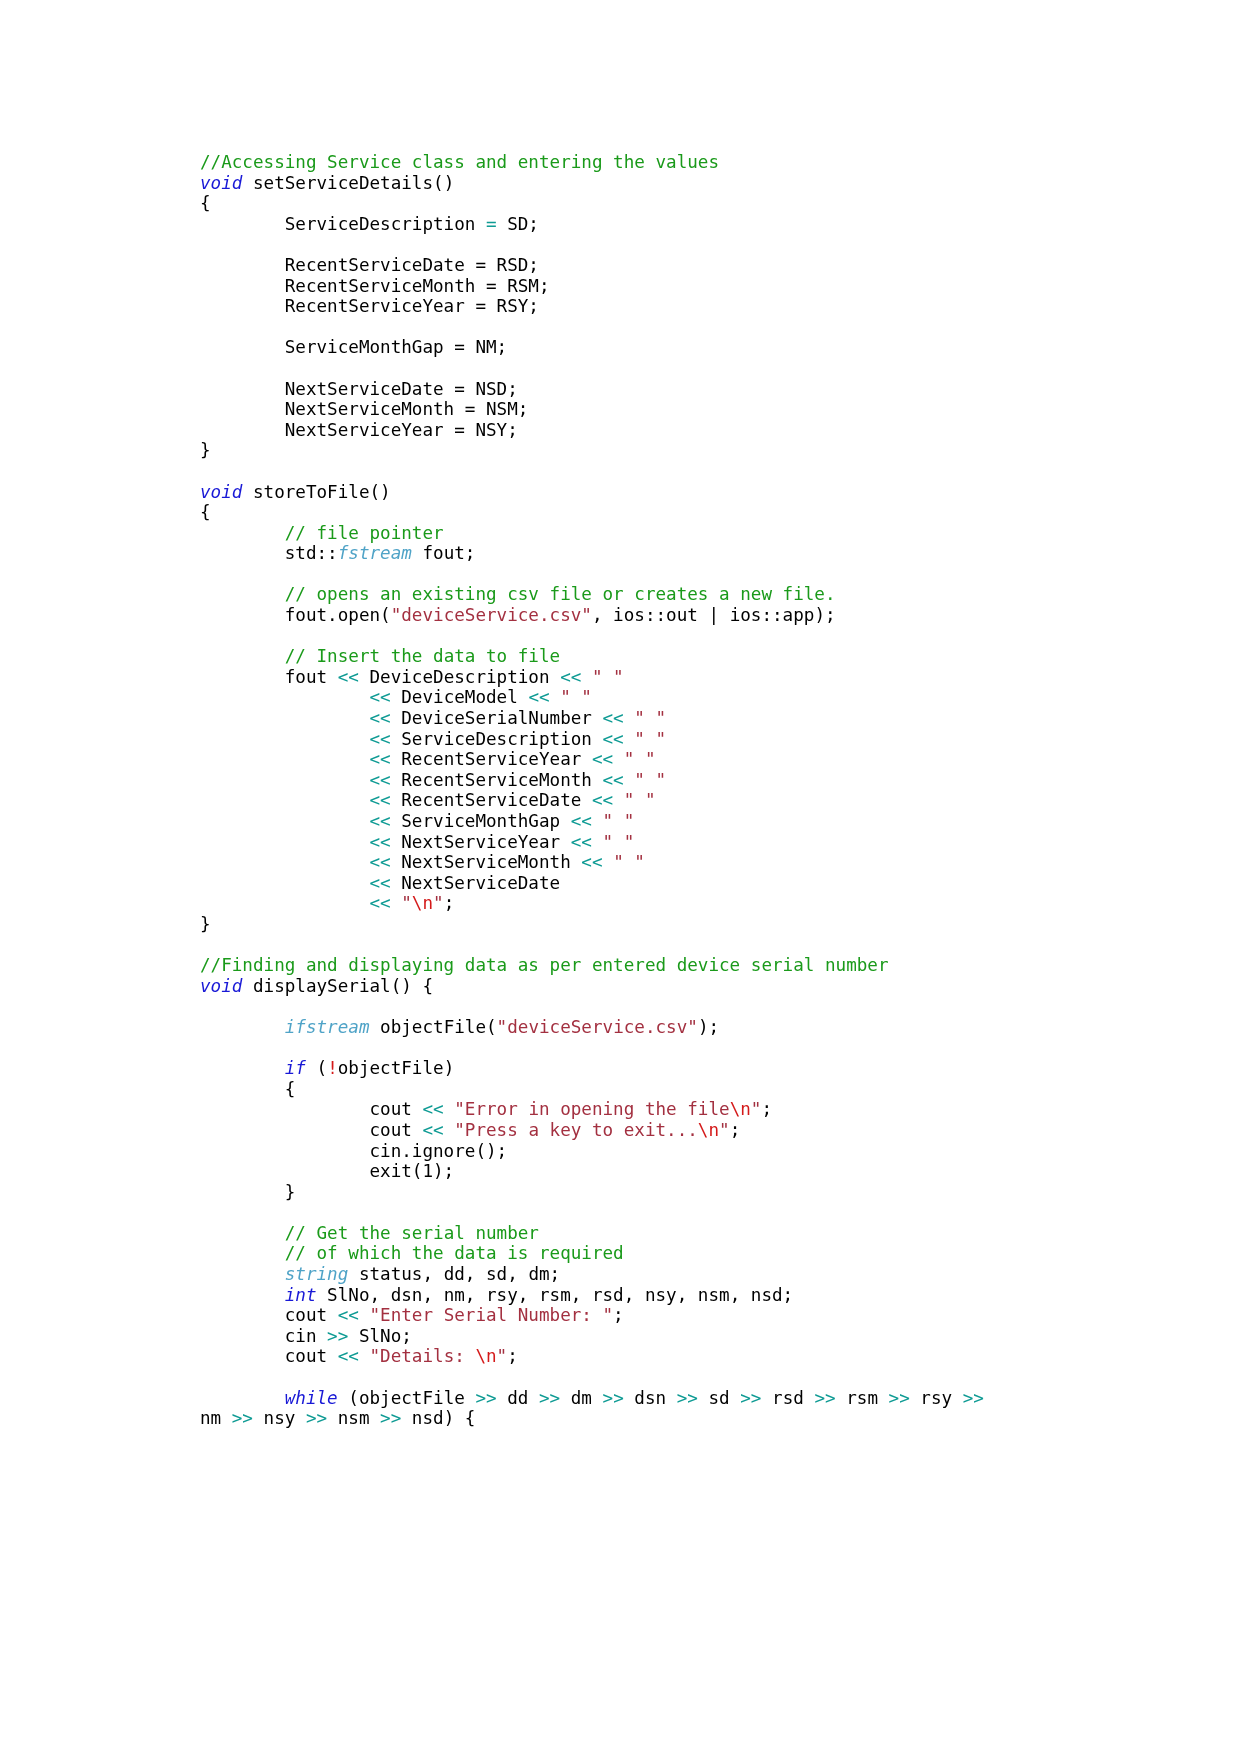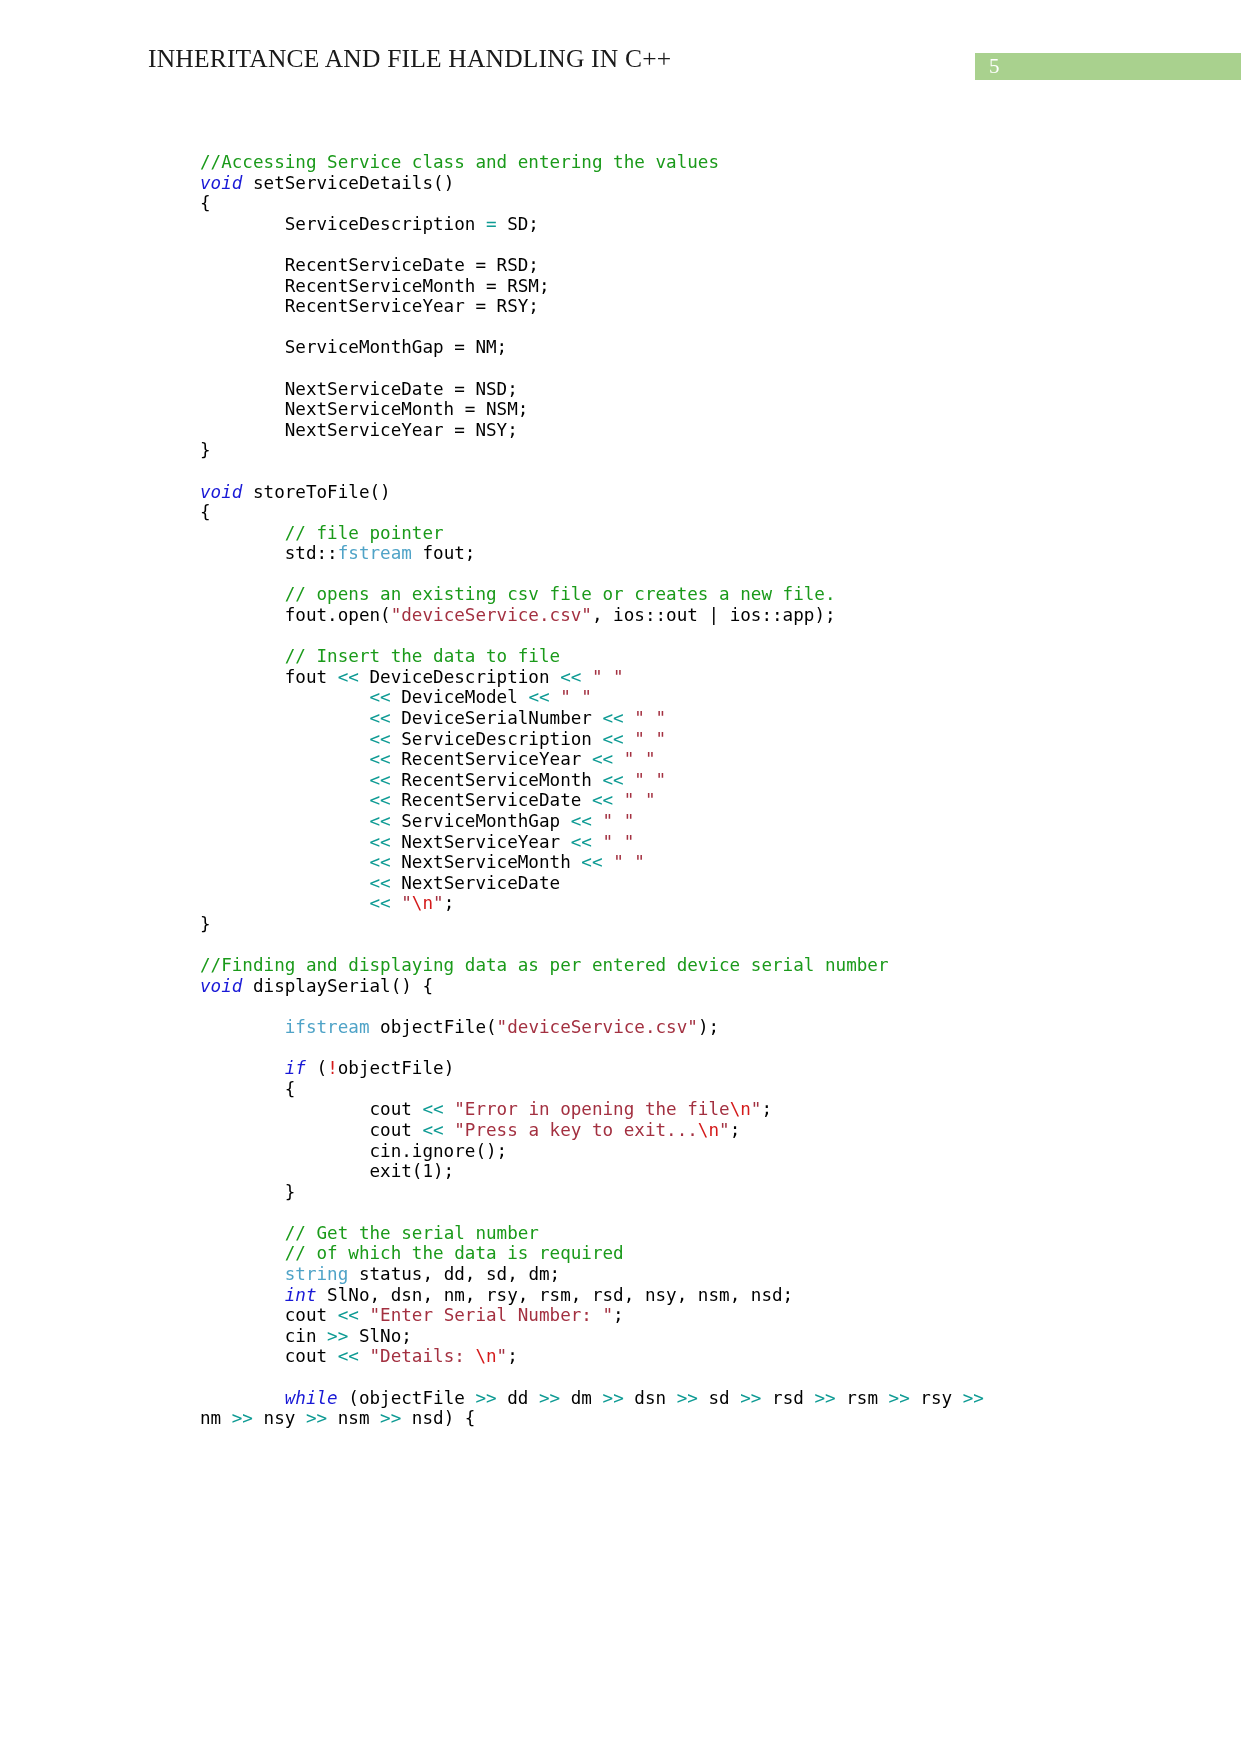--- a/index.html
+++ b/index.html
@@ -69,33 +69,27 @@
     padding-left: 200px;
     white-space: pre;
   }
   .code-line.nopad {
   }
   .code-line.blank { height: 20.6px; }
 
   
   .c-cmt  { color: #1a9a1a; }
   .c-kw   { color: #1919d6; font-style: italic; }
-  .c-type { color: #4fa3c7; }
+  .c-type { color: #4fa3c7; font-style: italic; }
   .c-op   { color: #0f9b94; }
   .c-str  { color: #a33040; }
   .c-esc  { color: #d41919; }
   .c-not  { color: #d41919; }
 </style>
 </head>
 <body>
 
 <div class="page">
 
-  <div class="header">
-    <div class="header-title">INHERITANCE AND FILE HANDLING IN C++</div>
-    <div class="page-badge">
-      <span class="page-badge-num">5</span>
-    </div>
-  </div>
 
   <div class="code" id="code-block"><div class="code-line"><span class="c-cmt">//Accessing Service class and entering the values</span></div><div class="code-line"><span class="c-kw">void</span> setServiceDetails()</div><div class="code-line">{</div><div class="code-line">        ServiceDescription <span class="c-op">=</span> SD;</div><div class="code-line blank">&nbsp;</div><div class="code-line">        RecentServiceDate = RSD;</div><div class="code-line">        RecentServiceMonth = RSM;</div><div class="code-line">        RecentServiceYear = RSY;</div><div class="code-line blank">&nbsp;</div><div class="code-line">        ServiceMonthGap = NM;</div><div class="code-line blank">&nbsp;</div><div class="code-line">        NextServiceDate = NSD;</div><div class="code-line">        NextServiceMonth = NSM;</div><div class="code-line">        NextServiceYear = NSY;</div><div class="code-line">}</div><div class="code-line blank">&nbsp;</div><div class="code-line"><span class="c-kw">void</span> storeToFile()</div><div class="code-line">{</div><div class="code-line">        <span class="c-cmt">// file pointer</span></div><div class="code-line">        std::<span class="c-type">fstream</span> fout;</div><div class="code-line blank">&nbsp;</div><div class="code-line">        <span class="c-cmt">// opens an existing csv file or creates a new file.</span></div><div class="code-line">        fout.open(<span class="c-str">"deviceService.csv"</span>, ios::out | ios::app);</div><div class="code-line blank">&nbsp;</div><div class="code-line">        <span class="c-cmt">// Insert the data to file</span></div><div class="code-line">        fout <span class="c-op">&lt;&lt;</span> DeviceDescription <span class="c-op">&lt;&lt;</span> <span class="c-str">" "</span></div><div class="code-line">                <span class="c-op">&lt;&lt;</span> DeviceModel <span class="c-op">&lt;&lt;</span> <span class="c-str">" "</span></div><div class="code-line">                <span class="c-op">&lt;&lt;</span> DeviceSerialNumber <span class="c-op">&lt;&lt;</span> <span class="c-str">" "</span></div><div class="code-line">                <span class="c-op">&lt;&lt;</span> ServiceDescription <span class="c-op">&lt;&lt;</span> <span class="c-str">" "</span></div><div class="code-line">                <span class="c-op">&lt;&lt;</span> RecentServiceYear <span class="c-op">&lt;&lt;</span> <span class="c-str">" "</span></div><div class="code-line">                <span class="c-op">&lt;&lt;</span> RecentServiceMonth <span class="c-op">&lt;&lt;</span> <span class="c-str">" "</span></div><div class="code-line">                <span class="c-op">&lt;&lt;</span> RecentServiceDate <span class="c-op">&lt;&lt;</span> <span class="c-str">" "</span></div><div class="code-line">                <span class="c-op">&lt;&lt;</span> ServiceMonthGap <span class="c-op">&lt;&lt;</span> <span class="c-str">" "</span></div><div class="code-line">                <span class="c-op">&lt;&lt;</span> NextServiceYear <span class="c-op">&lt;&lt;</span> <span class="c-str">" "</span></div><div class="code-line">                <span class="c-op">&lt;&lt;</span> NextServiceMonth <span class="c-op">&lt;&lt;</span> <span class="c-str">" "</span></div><div class="code-line">                <span class="c-op">&lt;&lt;</span> NextServiceDate</div><div class="code-line">                <span class="c-op">&lt;&lt;</span> <span class="c-str">"<span class="c-esc">\n</span>"</span>;</div><div class="code-line">}</div><div class="code-line blank">&nbsp;</div><div class="code-line"><span class="c-cmt">//Finding and displaying data as per entered device serial number</span></div><div class="code-line"><span class="c-kw">void</span> displaySerial() {</div><div class="code-line blank">&nbsp;</div><div class="code-line">        <span class="c-type">ifstream</span> objectFile(<span class="c-str">"deviceService.csv"</span>);</div><div class="code-line blank">&nbsp;</div><div class="code-line">        <span class="c-kw">if</span> (<span class="c-not">!</span>objectFile)</div><div class="code-line">        {</div><div class="code-line">                cout <span class="c-op">&lt;&lt;</span> <span class="c-str">"Error in opening the file<span class="c-esc">\n</span>"</span>;</div><div class="code-line">                cout <span class="c-op">&lt;&lt;</span> <span class="c-str">"Press a key to exit...<span class="c-esc">\n</span>"</span>;</div><div class="code-line">                cin.ignore();</div><div class="code-line">                exit(1);</div><div class="code-line">        }</div><div class="code-line blank">&nbsp;</div><div class="code-line">        <span class="c-cmt">// Get the serial number</span></div><div class="code-line">        <span class="c-cmt">// of which the data is required</span></div><div class="code-line">        <span class="c-type">string</span> status, dd, sd, dm;</div><div class="code-line">        <span class="c-kw">int</span> SlNo, dsn, nm, rsy, rsm, rsd, nsy, nsm, nsd;</div><div class="code-line">        cout <span class="c-op">&lt;&lt;</span> <span class="c-str">"Enter Serial Number: "</span>;</div><div class="code-line">        cin <span class="c-op">&gt;&gt;</span> SlNo;</div><div class="code-line">        cout <span class="c-op">&lt;&lt;</span> <span class="c-str">"Details: <span class="c-esc">\n</span>"</span>;</div><div class="code-line blank">&nbsp;</div><div class="code-line">        <span class="c-kw">while</span> (objectFile <span class="c-op">&gt;&gt;</span> dd <span class="c-op">&gt;&gt;</span> dm <span class="c-op">&gt;&gt;</span> dsn <span class="c-op">&gt;&gt;</span> sd <span class="c-op">&gt;&gt;</span> rsd <span class="c-op">&gt;&gt;</span> rsm <span class="c-op">&gt;&gt;</span> rsy <span class="c-op">&gt;&gt;</span></div><div class="code-line nopad">nm <span class="c-op">&gt;&gt;</span> nsy <span class="c-op">&gt;&gt;</span> nsm <span class="c-op">&gt;&gt;</span> nsd) {</div></div>
 
 </div>
 
 </body></html>

